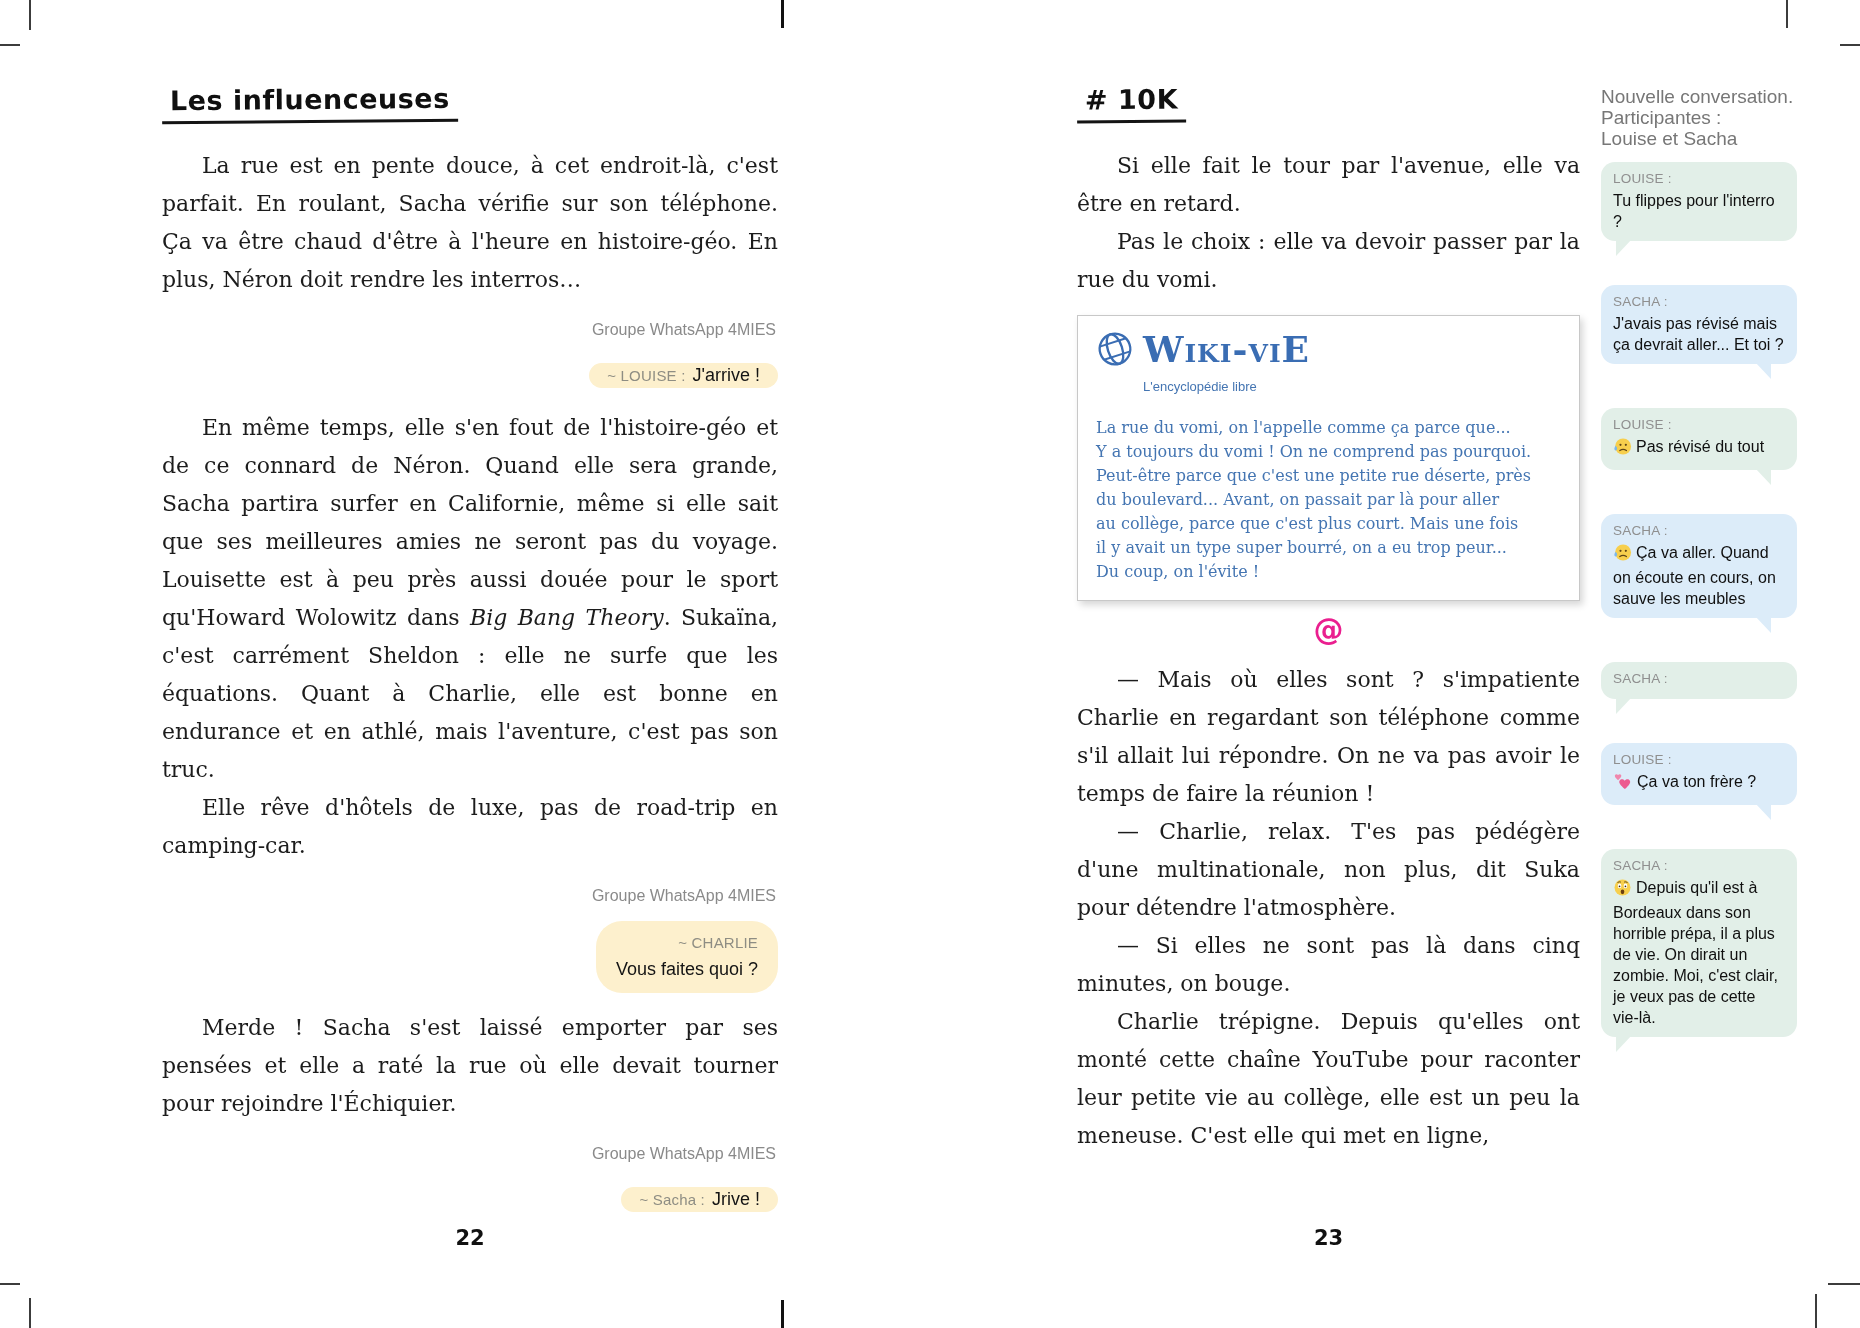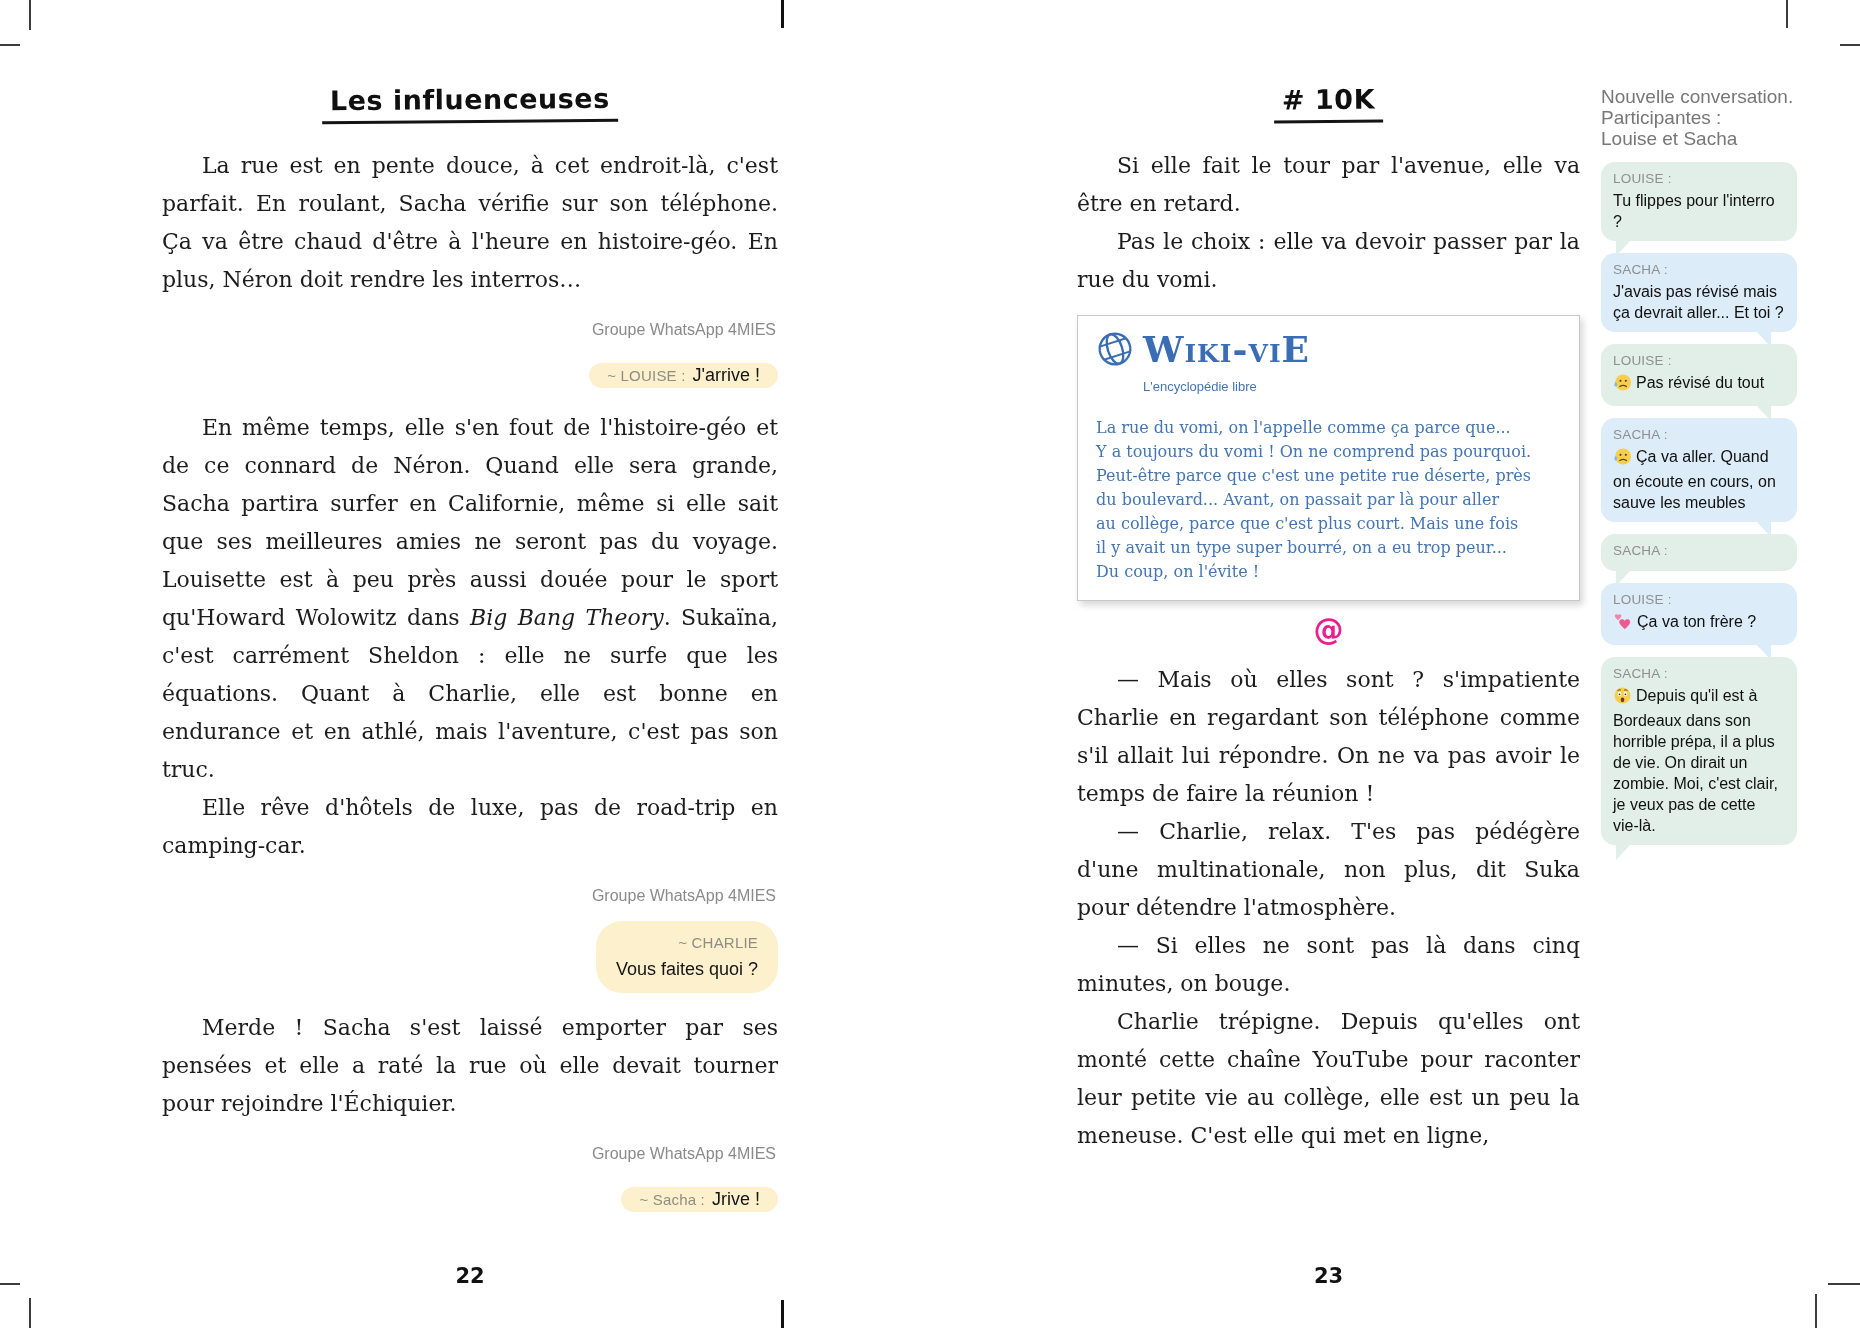--- a/index.html
+++ b/index.html
@@ -6,21 +6,21 @@
   body{
     width:1860px;height:1328px;position:relative;background:#ffffff;
     overflow:hidden;font-family:"Liberation Sans",sans-serif;
   }
   
   .mark{position:absolute;background:#3c3c3c;}
   
   .page-col{position:absolute;top:84px;}
   #left-page{left:162px;width:616px;}
   #right-page{left:1077px;width:503px;}
-  .page-title{text-align:center;margin:0 0 24px 0;}
+  .page-title{margin:0 0 24px 0;}
   .title-text{
     display:inline-block;font-family:"DejaVu Sans",sans-serif;font-weight:bold;
     font-size:27px;color:#101010;letter-spacing:.5px;
     border-bottom:3px solid #141414;padding:0 8px 5px;transform:rotate(-.5deg);
   }
   .book-text{font-family:"DejaVu Serif",serif;font-size:22px;line-height:38px;
     color:#1c1c1c;text-align:justify;}
   .para{margin:0;text-indent:40px;}
   
   .wa{text-align:right;text-indent:0;margin:12px 0 16px;}
@@ -36,28 +36,28 @@
   .wiki-head{display:flex;align-items:center;gap:9px;}
   .globe{transform:rotate(-18deg);flex:0 0 auto;}
   .wiki-word{font-family:"DejaVu Serif",serif;font-variant:small-caps;font-weight:bold;
     font-size:36px;color:#3a6db3;letter-spacing:1px;line-height:30px;}
   .wiki-sub{font-family:Liberation Sans, sans-serif;font-size:13px;color:#4475b2;margin:0 0 10px 47px;}
   .wiki-text{font-family:"DejaVu Serif",serif;font-size:16px;line-height:24px;color:#4475b2;}
   
   .at-divider{text-align:center;text-indent:0;font-family:"DejaVu Sans",sans-serif;font-weight:bold;
     font-size:30px;color:#ea1f8f;margin:8px 0 12px;}
   
-  .page-num{position:absolute;top:1264px;text-align:center;
+  .page-num{position:absolute;top:1226px;text-align:center;
     font-family:"DejaVu Sans",sans-serif;font-weight:bold;font-size:21px;color:#111;}
   #page-num-left{left:162px;width:616px;}
   #page-num-right{left:1077px;width:503px;}
   
   #sidebar{position:absolute;left:1601px;top:86px;width:196px;}
   .sb-header{text-align:left;color:#777;font-size:19px;line-height:21px;margin-bottom:13px;}
-  .sb-msg{position:relative;border-radius:14px;padding:8px 12px 9px;margin-bottom:12px;
+  .sb-msg{position:relative;border-radius:14px;padding:8px 12px 9px;margin-bottom:44px;
     box-sizing:border-box;width:100%;}
   .sb-msg.green{background:#e2efe8;}
   .sb-msg.blue{background:#dcecf9;}
   .sb-msg::after{content:"";position:absolute;bottom:-15px;width:0;height:0;border-top:17px solid;}
   .sb-msg.green::after{border-top-color:#e2efe8;}
   .sb-msg.blue::after{border-top-color:#dcecf9;}
   .sb-msg.tail-left::after{left:15px;border-right:16px solid transparent;}
   .sb-msg.tail-right::after{right:26px;border-left:16px solid transparent;}
   .sb-speaker{color:#8f8f8f;font-size:13.5px;line-height:17px;margin-bottom:3px;letter-spacing:.2px;}
   .sb-text{font-size:16px;line-height:21px;color:#101010;}

